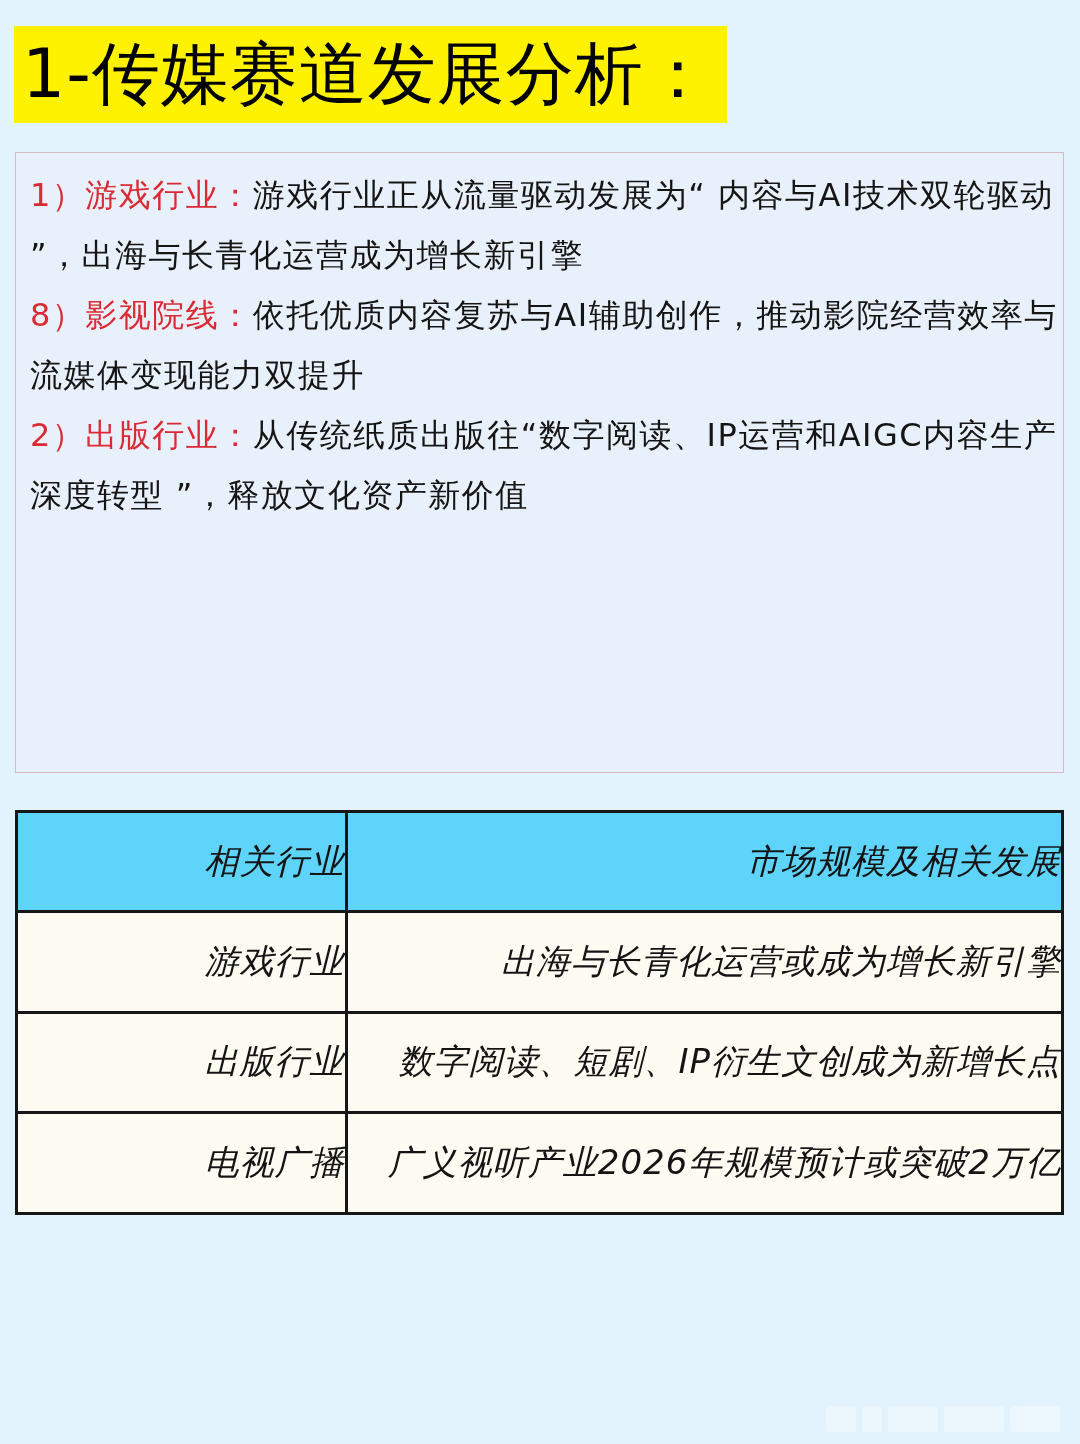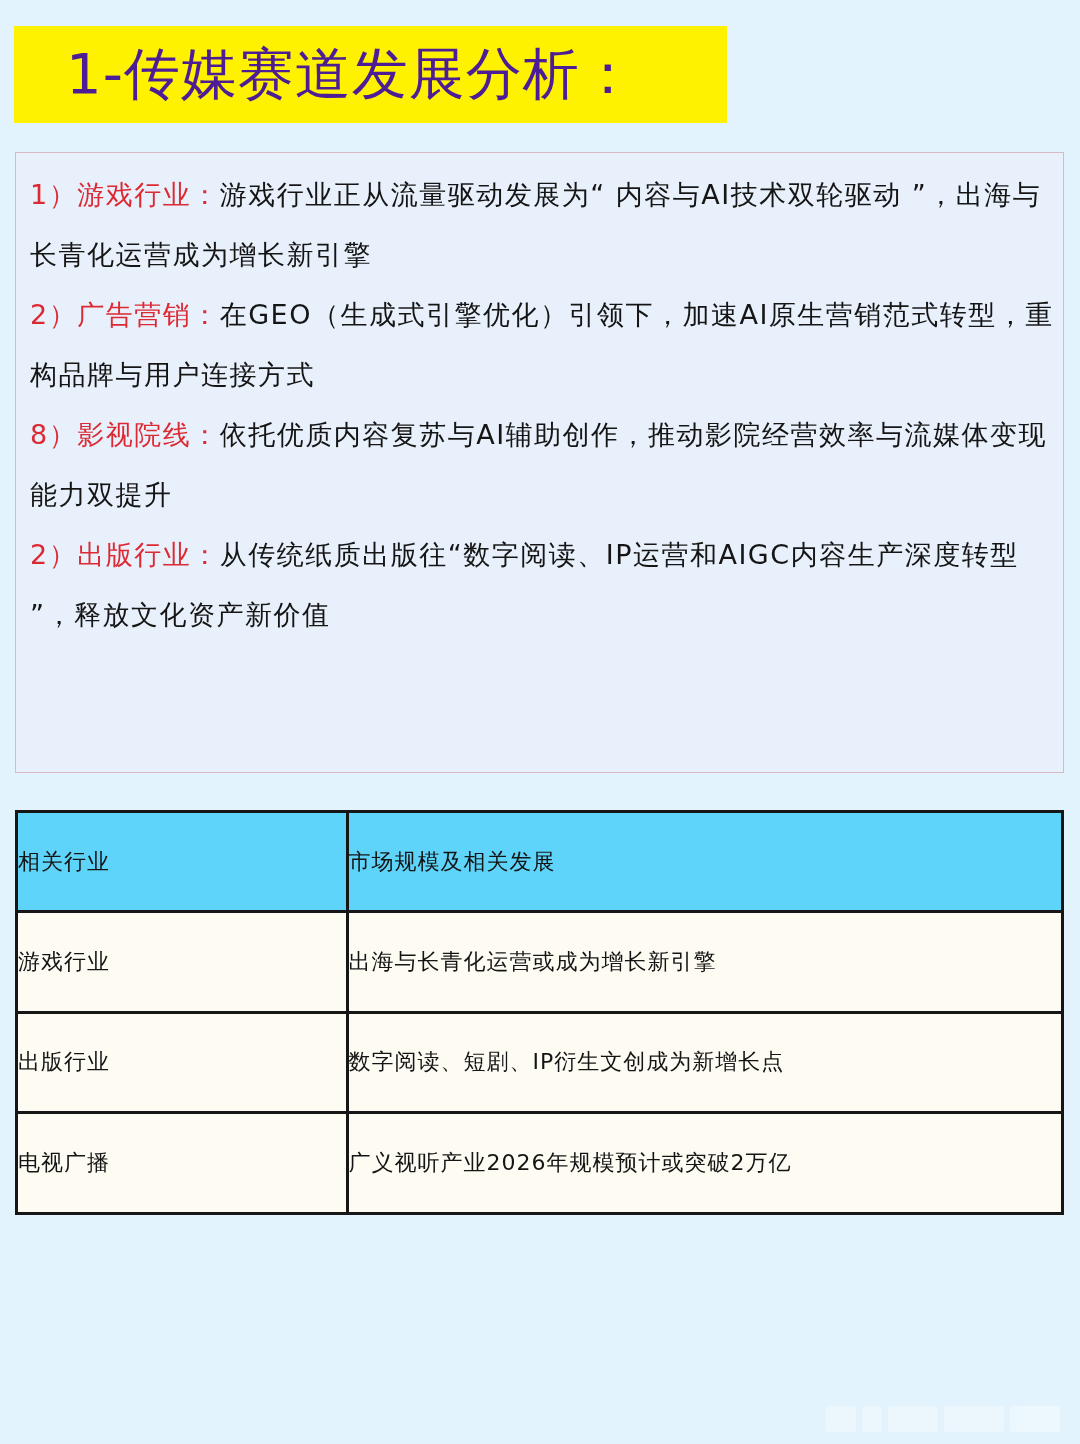--- a/index.html
+++ b/index.html
@@ -15,61 +15,61 @@
 
     .title-box {
       position: absolute;
       left: 14px; top: 26px;
       width: 713px; height: 97px;
       background: #fff200;
       display: flex; align-items: center;
       padding-left: 8px;
     }
     .title-text {
-      font-size: 56px;
+      font-size: 68px;
       font-weight: 500;
       letter-spacing: 1px;
-      color: #4c1d95;
+      color: #000000;
       white-space: nowrap;
-      margin-left: 44px;
     }
 
     .points-box {
       position: absolute;
       left: 15px; top: 152px;
       width: 1049px; height: 621px;
       border: 1.5px solid #d7b9c2;
       background: #e8f1fb;
       padding: 12px 0 0 14px;
     }
     .point {
-      font-size: 27px;
+      font-size: 32px;
       line-height: 60px;
       letter-spacing: 1.5px;
       color: #151515;
       width: 1030px;
     }
     .point .label { color: #dc2a35; }
 
     .data-table {
       position: absolute;
       left: 15px; top: 810px;
       width: 1049px;
       border-collapse: collapse;
       border: 3px solid #161616;
     }
     .data-table th, .data-table td {
       border: 3px solid #161616;
-      text-align: left;
+      text-align: right;
       vertical-align: middle;
-      font-size: 22px;
+      font-size: 34px;
       font-weight: normal;
       letter-spacing: 1px;
       color: #141414;
       white-space: nowrap;
+      font-style: italic;
     }
     .data-table th {
       background: #5fd4fb;
       height: 100px;
     }
     .data-table td {
       background: #fefcf2;
       height: 100.5px;
     }
     .col-industry { width: 332px; }
@@ -90,21 +90,20 @@
 <body>
 
 <div class="page">
 
   <div class="title-box">
     <h1 class="title-text">1-传媒赛道发展分析：</h1>
   </div>
 
   <div class="points-box">
     <p class="point"><span class="label">1）游戏行业：</span><span>游戏行业正从流量驱动发展为“ 内容与AI技术双轮驱动 ”，出海与长青化运营成为增长新引擎</span></p>
-    <p class="point"><span class="label">2）广告营销：</span><span>在GEO（生成式引擎优化）引领下，加速AI原生营销范式转型，重构品牌与用户连接方式</span></p>
     <p class="point"><span class="label">8）影视院线：</span><span>依托优质内容复苏与AI辅助创作，推动影院经营效率与流媒体变现能力双提升</span></p>
     <p class="point"><span class="label">2）出版行业：</span><span>从传统纸质出版往“数字阅读、IP运营和AIGC内容生产深度转型 ”，释放文化资产新价值</span></p>
   </div>
 
   <table class="data-table">
     <thead>
       <tr>
         <th class="col-industry">相关行业</th>
         <th class="col-market">市场规模及相关发展</th>
       </tr>

